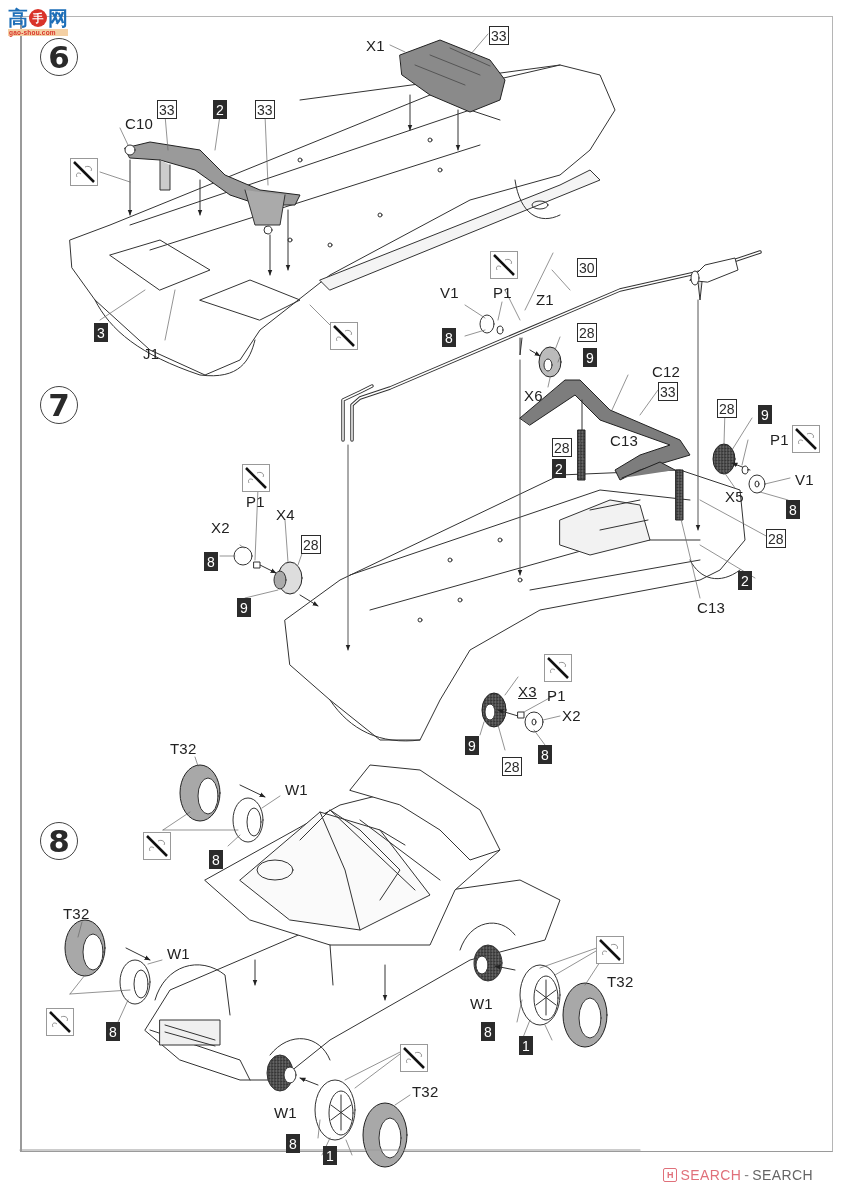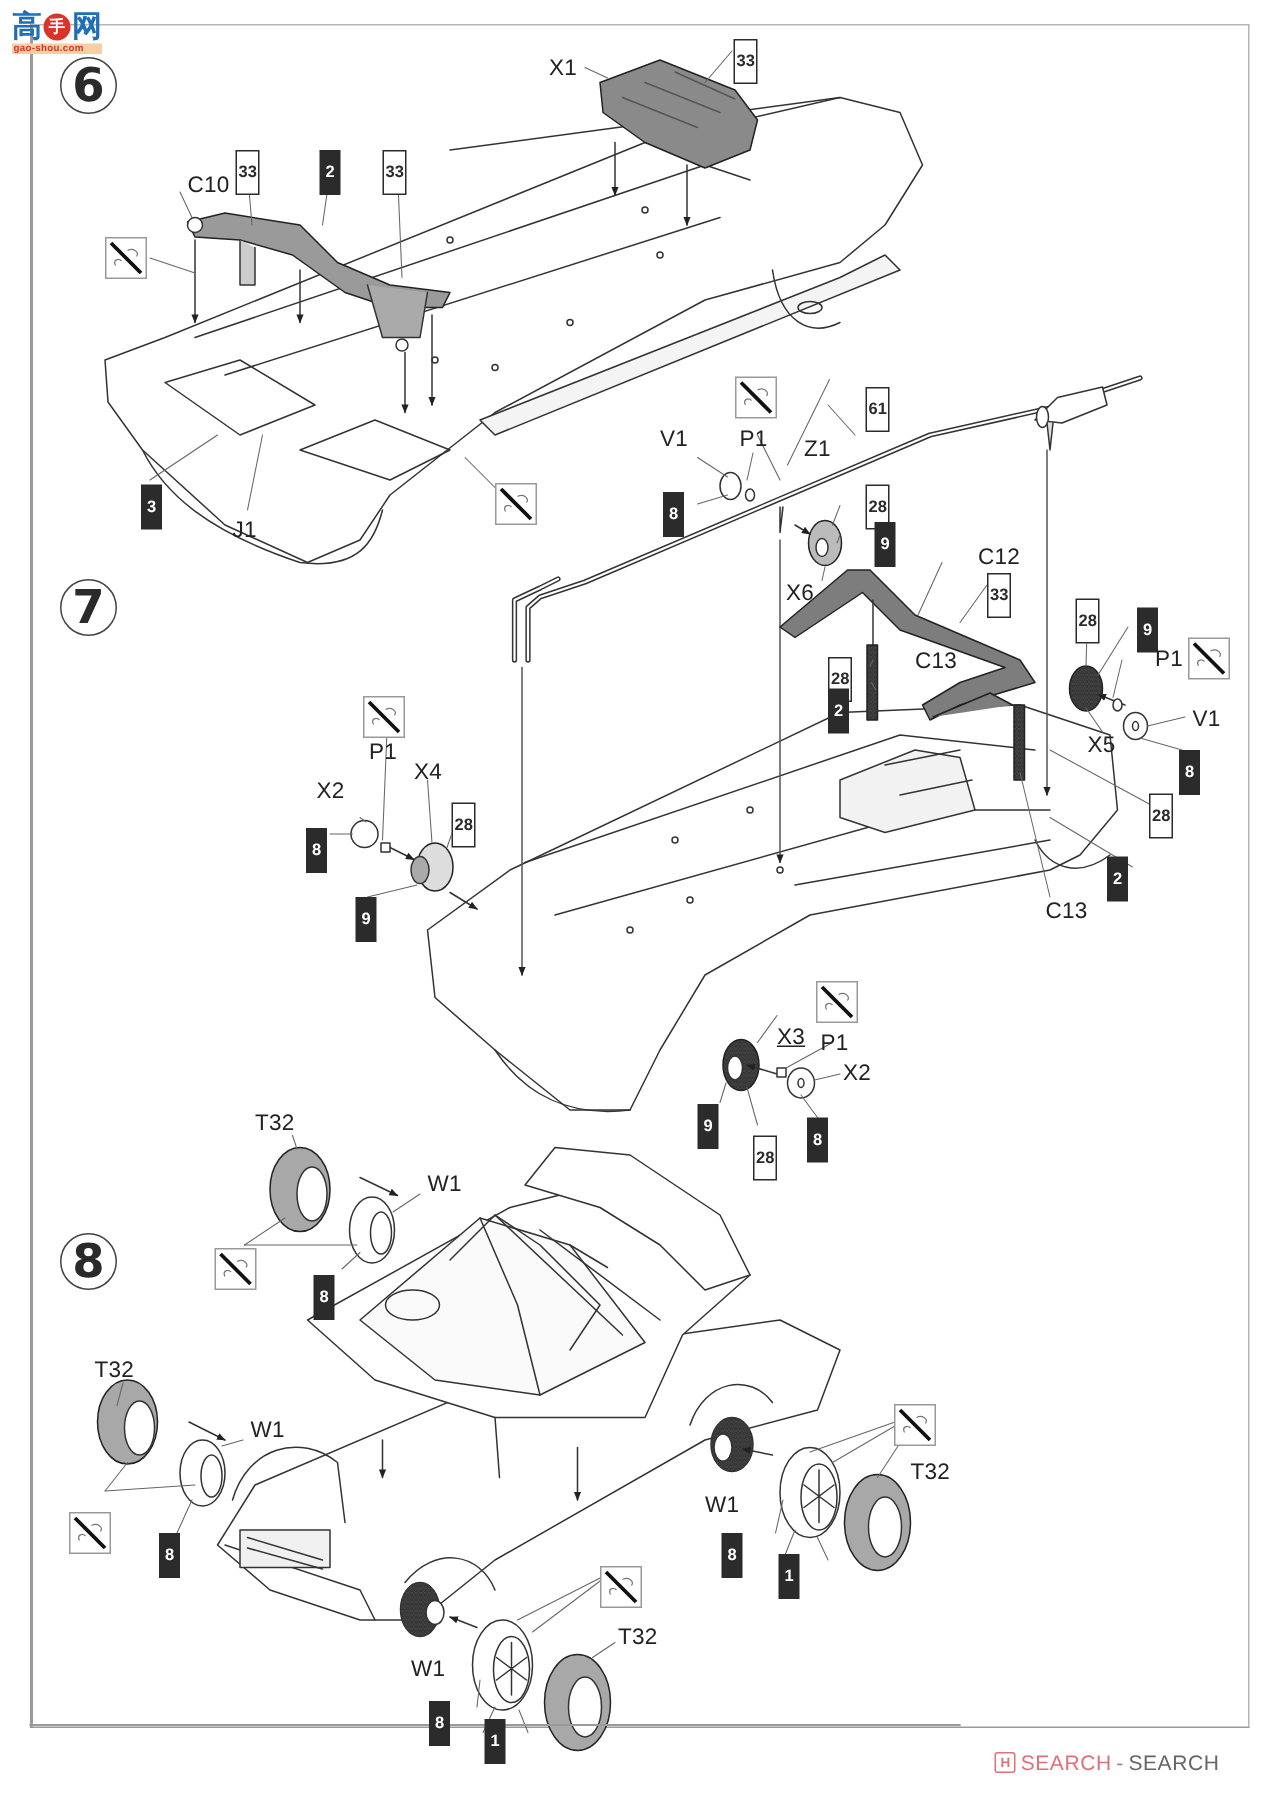--- a/index.html
+++ b/index.html
@@ -8,23 +8,23 @@
   .frame { position: absolute; left: 20px; top: 16px; width: 810px; height: 1134px;
            border-left: 2px solid #9a9a9a; border-top: 1px solid #b5b5b5;
            border-right: 1px solid #b5b5b5; border-bottom: 1px solid #9a9a9a; }
   .drawing { position: absolute; left: 0; top: 0; width: 849px; height: 1200px; }
   .step { position: absolute; width: 36px; height: 36px; border: 1.5px solid #444;
           border-radius: 50%; background: #fff; display: flex; align-items: center;
           justify-content: center; font-weight: 900; font-size: 31px; color: #2a2a2a;
           font-family: "DejaVu Sans", sans-serif; line-height: 1; }
   .lbl { position: absolute; font-size: 15px; font-weight: 400; color: #222;
          letter-spacing: 0.2px; white-space: nowrap; line-height: 1; }
-  .box { position: absolute; height: 30px; min-width: 14px; padding: 0 1px; box-sizing: border-box;
-         display: flex; align-items: center; justify-content: center; font-size: 11px;
-         font-weight: 700; line-height: 1; white-space: nowrap; }
+  .box { position: absolute; height: 19px; min-width: 14px; padding: 0 1px; box-sizing: border-box;
+         display: flex; align-items: center; justify-content: center; font-size: 14px;
+         font-weight: 400; line-height: 1; white-space: nowrap; }
   .box.dark { background: #2b2b2b; color: #fff; }
   .box.light { background: #fff; color: #2b2b2b; border: 1.5px solid #2b2b2b; }
   .nopaint { position: absolute; width: 26px; height: 26px; border: 1px solid #999; background: #fff; }
   .nopaint svg { width: 100%; height: 100%; display: block; }
   .logo-top { position: absolute; left: 8px; top: 8px; width: 60px; }
   .logo-top .cn { display: flex; align-items: center; gap: 1px; font-size: 20px; font-weight: 700; color: #1e6fb8; line-height: 1; }
   .logo-top .cn .mid { width: 18px; height: 18px; border-radius: 50%; background: #d9332a; color: #fff; font-size: 11px; display: flex; align-items: center; justify-content: center; }
   .logo-top .url { font-size: 6.5px; font-weight: 700; color: #d9332a; background: #f4d0a4; letter-spacing: 0.2px; margin-top: 1px; padding: 0 1px; }
   .watermark { position: absolute; right: 36px; bottom: 17px; display: flex; align-items: center; gap: 3px;
                font-size: 14px; letter-spacing: 0.4px; background: #fff; padding-left: 4px; }
@@ -301,37 +301,37 @@
 <div class="step" style="left:40px; top:38px;">6</div>
 <div class="step" style="left:40px; top:386px;">7</div>
 <div class="step" style="left:40px; top:822px;">8</div>
 
 <div class="lbl" style="left:366px; top:38px;">X1</div>
 <div class="box light" style="left:489px; top:26px;">33</div>
 <div class="lbl" style="left:97px; top:116px;margin-left:28px;">C10</div>
 <div class="box light" style="left:157px; top:100px;">33</div>
 <div class="box dark" style="left:213px; top:100px;">2</div>
 <div class="box light" style="left:255px; top:100px;">33</div>
-<div class="lbl" style="left:155px; top:346px;">J1</div>
+<div class="lbl" style="left:143px; top:346px;">J1</div>
 <div class="box dark" style="left:94px; top:323px;">3</div>
 <div class="nopaint" style="left:70px; top:158px;">
   <svg viewBox="0 0 26 26">
       <path d="M14,8 C18,6 22,9 20,12 M6,18 C4,14 8,13 10,15" stroke="#777" fill="none" stroke-width="0.8"></path>
       <path d="M3,3 L23,23" stroke="#111" stroke-width="2.5"></path>
     </svg>
 </div>
 <div class="nopaint" style="left:330px; top:322px;">
   <svg viewBox="0 0 26 26">
       <path d="M14,8 C18,6 22,9 20,12 M6,18 C4,14 8,13 10,15" stroke="#777" fill="none" stroke-width="0.8"></path>
       <path d="M3,3 L23,23" stroke="#111" stroke-width="2.5"></path>
     </svg>
 </div>
 
 <div class="lbl" style="left:536px; top:292px;">Z1</div>
-<div class="box light" style="left:577px; top:258px;">61</div>
+<div class="box light" style="left:577px; top:258px;">30</div>
 <div class="nopaint" style="left:490px; top:251px;">
   <svg viewBox="0 0 26 26">
       <path d="M14,8 C18,6 22,9 20,12 M6,18 C4,14 8,13 10,15" stroke="#777" fill="none" stroke-width="0.8"></path>
       <path d="M3,3 L23,23" stroke="#111" stroke-width="2.5"></path>
     </svg>
 </div>
 <div class="lbl" style="left:440px; top:285px;">V1</div>
 <div class="box dark" style="left:442px; top:328px;">8</div>
 <div class="lbl" style="left:493px; top:285px;">P1</div>
 <div class="box light" style="left:577px; top:323px;">28</div>

